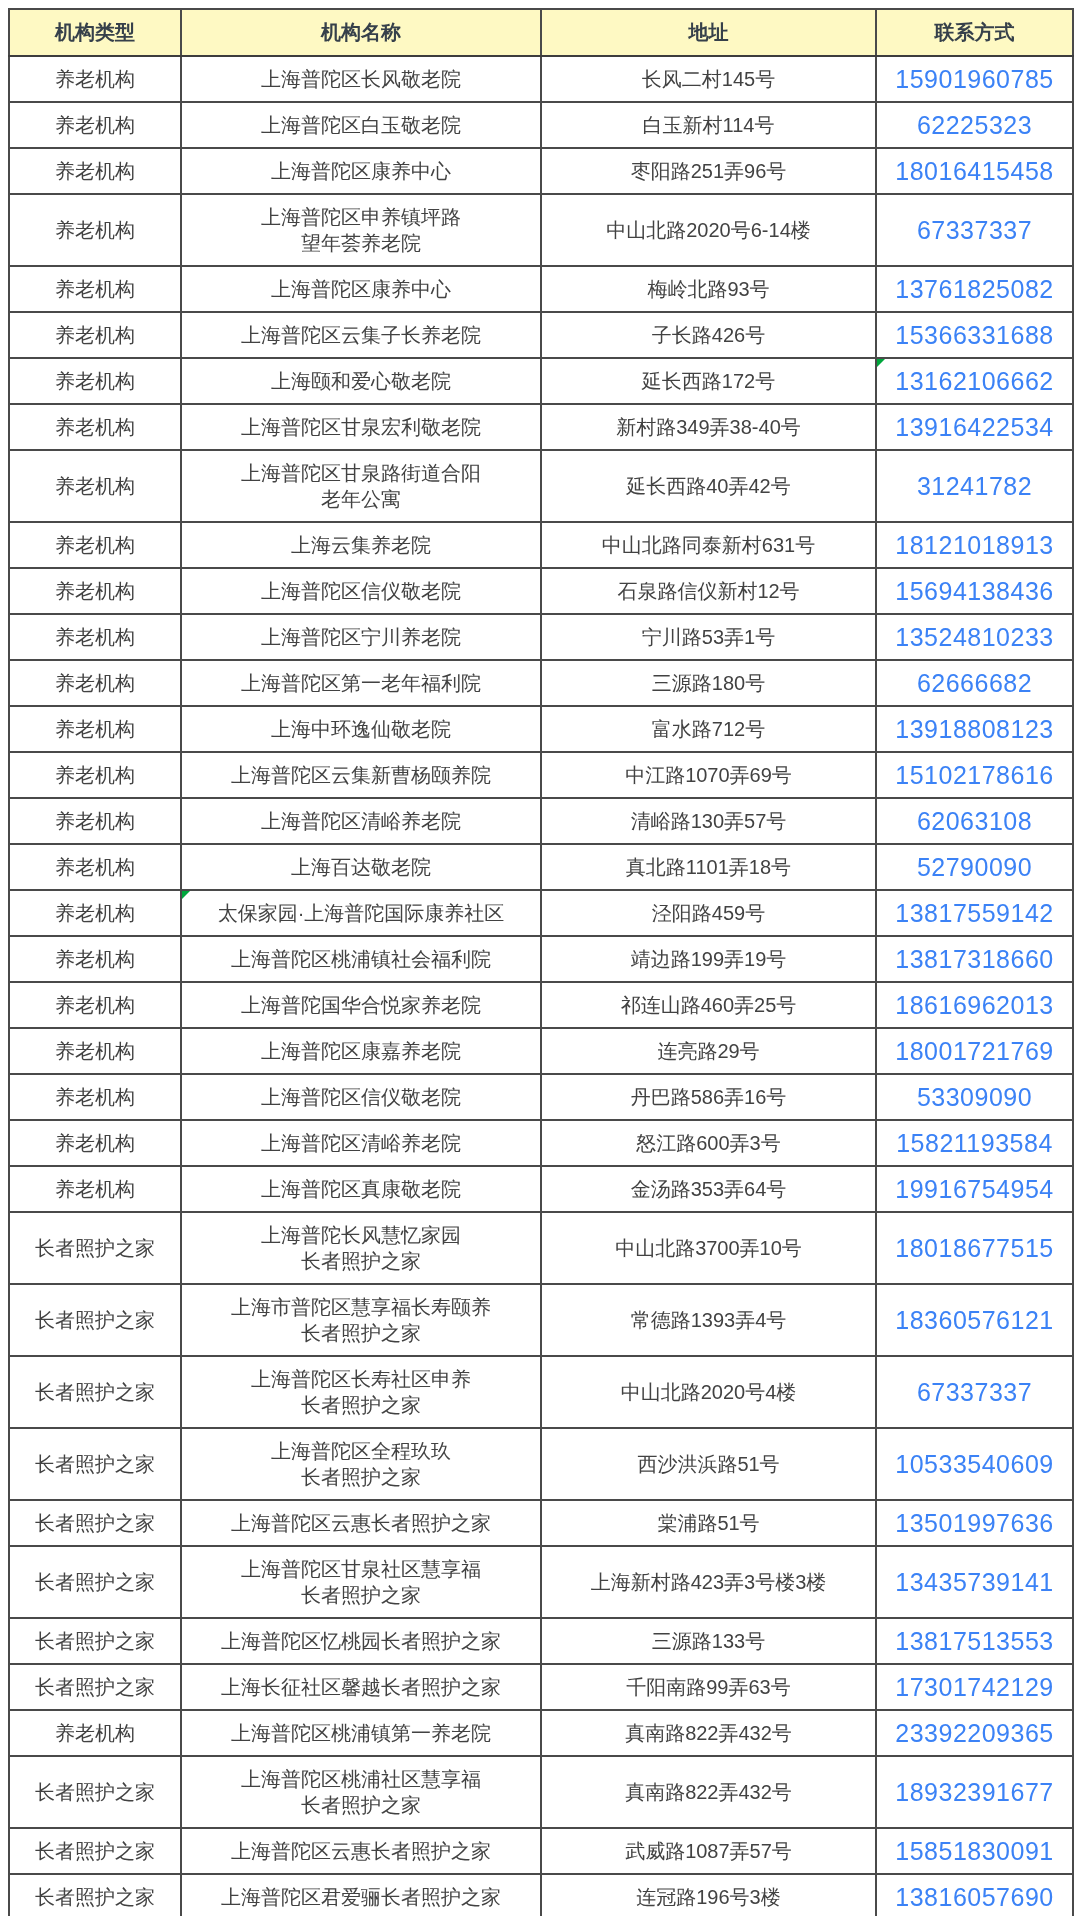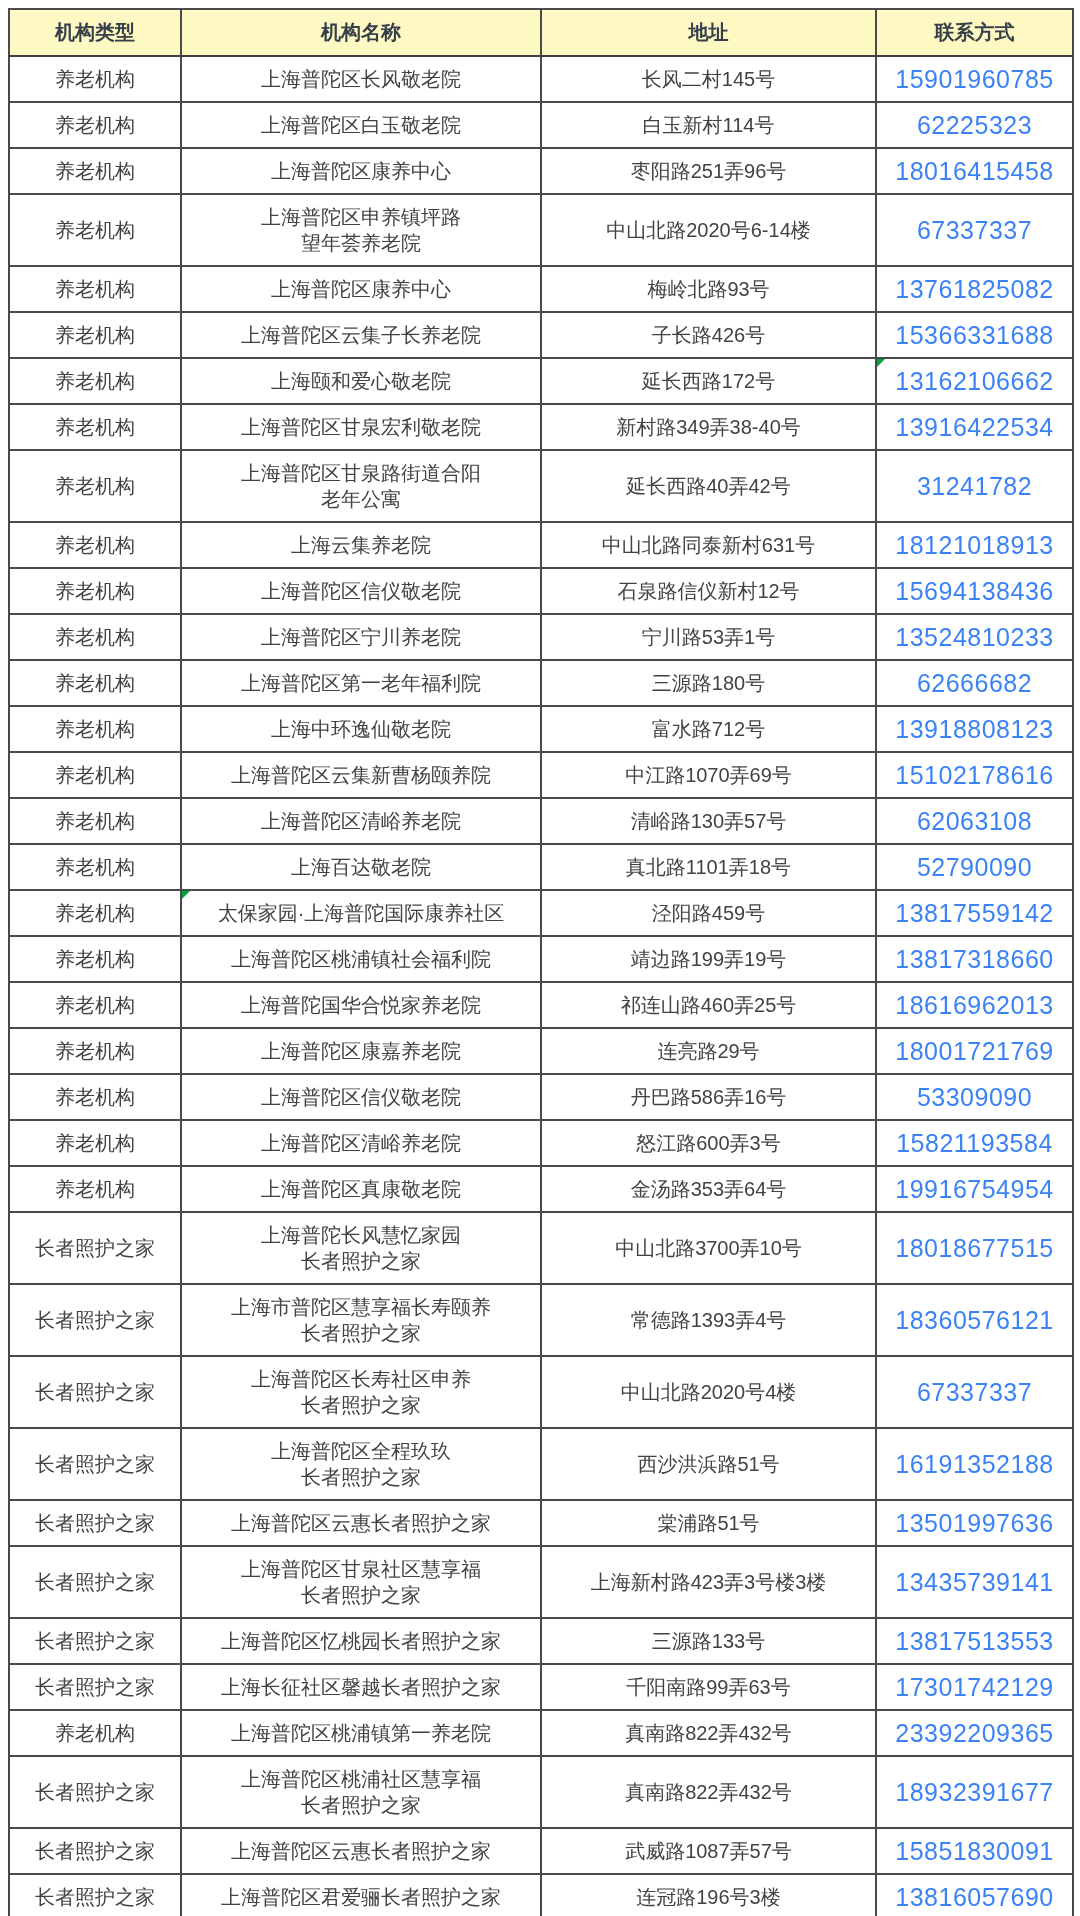--- a/index.html
+++ b/index.html
@@ -270,21 +270,21 @@
     <td class="col-type">长者照护之家</td>
     <td class="col-name">上海普陀区长寿社区申养<br>长者照护之家</td>
     <td class="col-address">中山北路2020号4楼</td>
     <td class="col-phone">67337337</td>
   </tr>
 
   <tr class="double">
     <td class="col-type">长者照护之家</td>
     <td class="col-name">上海普陀区全程玖玖<br>长者照护之家</td>
     <td class="col-address">西沙洪浜路51号</td>
-    <td class="col-phone">16191352188</td>
+    <td class="col-phone">10533540609</td>
   </tr>
 
   <tr class="single">
     <td class="col-type">长者照护之家</td>
     <td class="col-name">上海普陀区云惠长者照护之家</td>
     <td class="col-address">棠浦路51号</td>
     <td class="col-phone">13501997636</td>
   </tr>
 
   <tr class="double">

